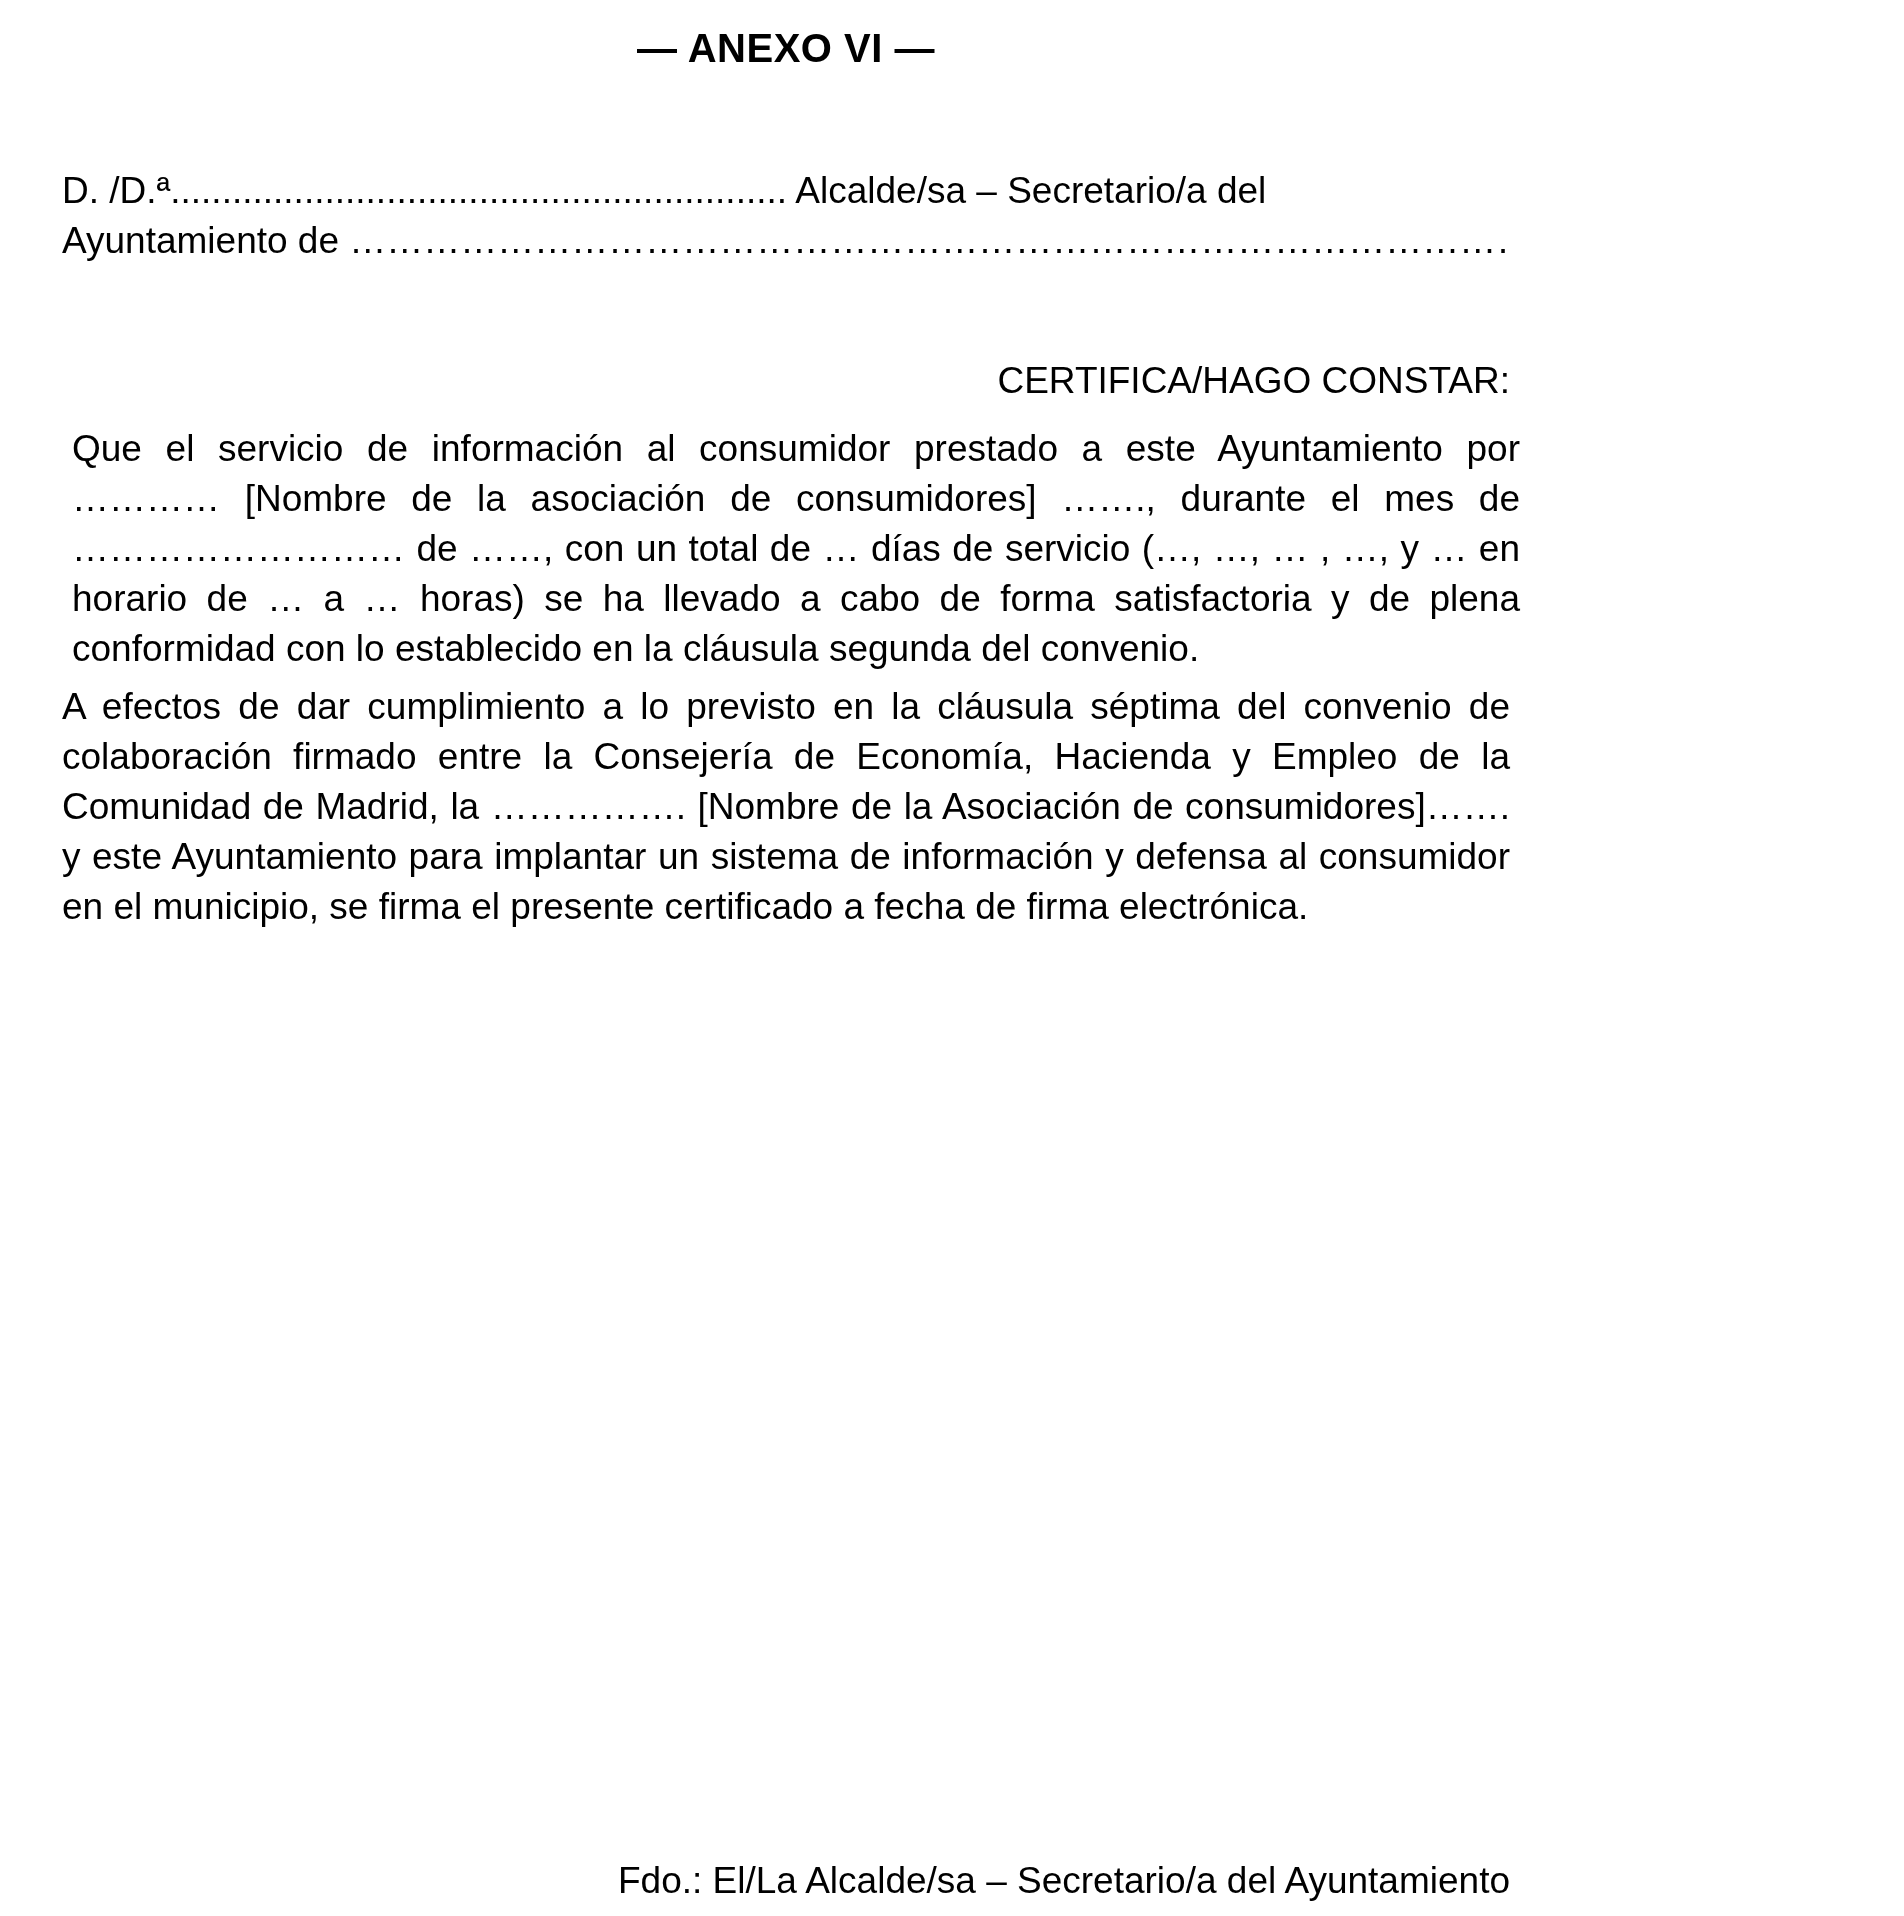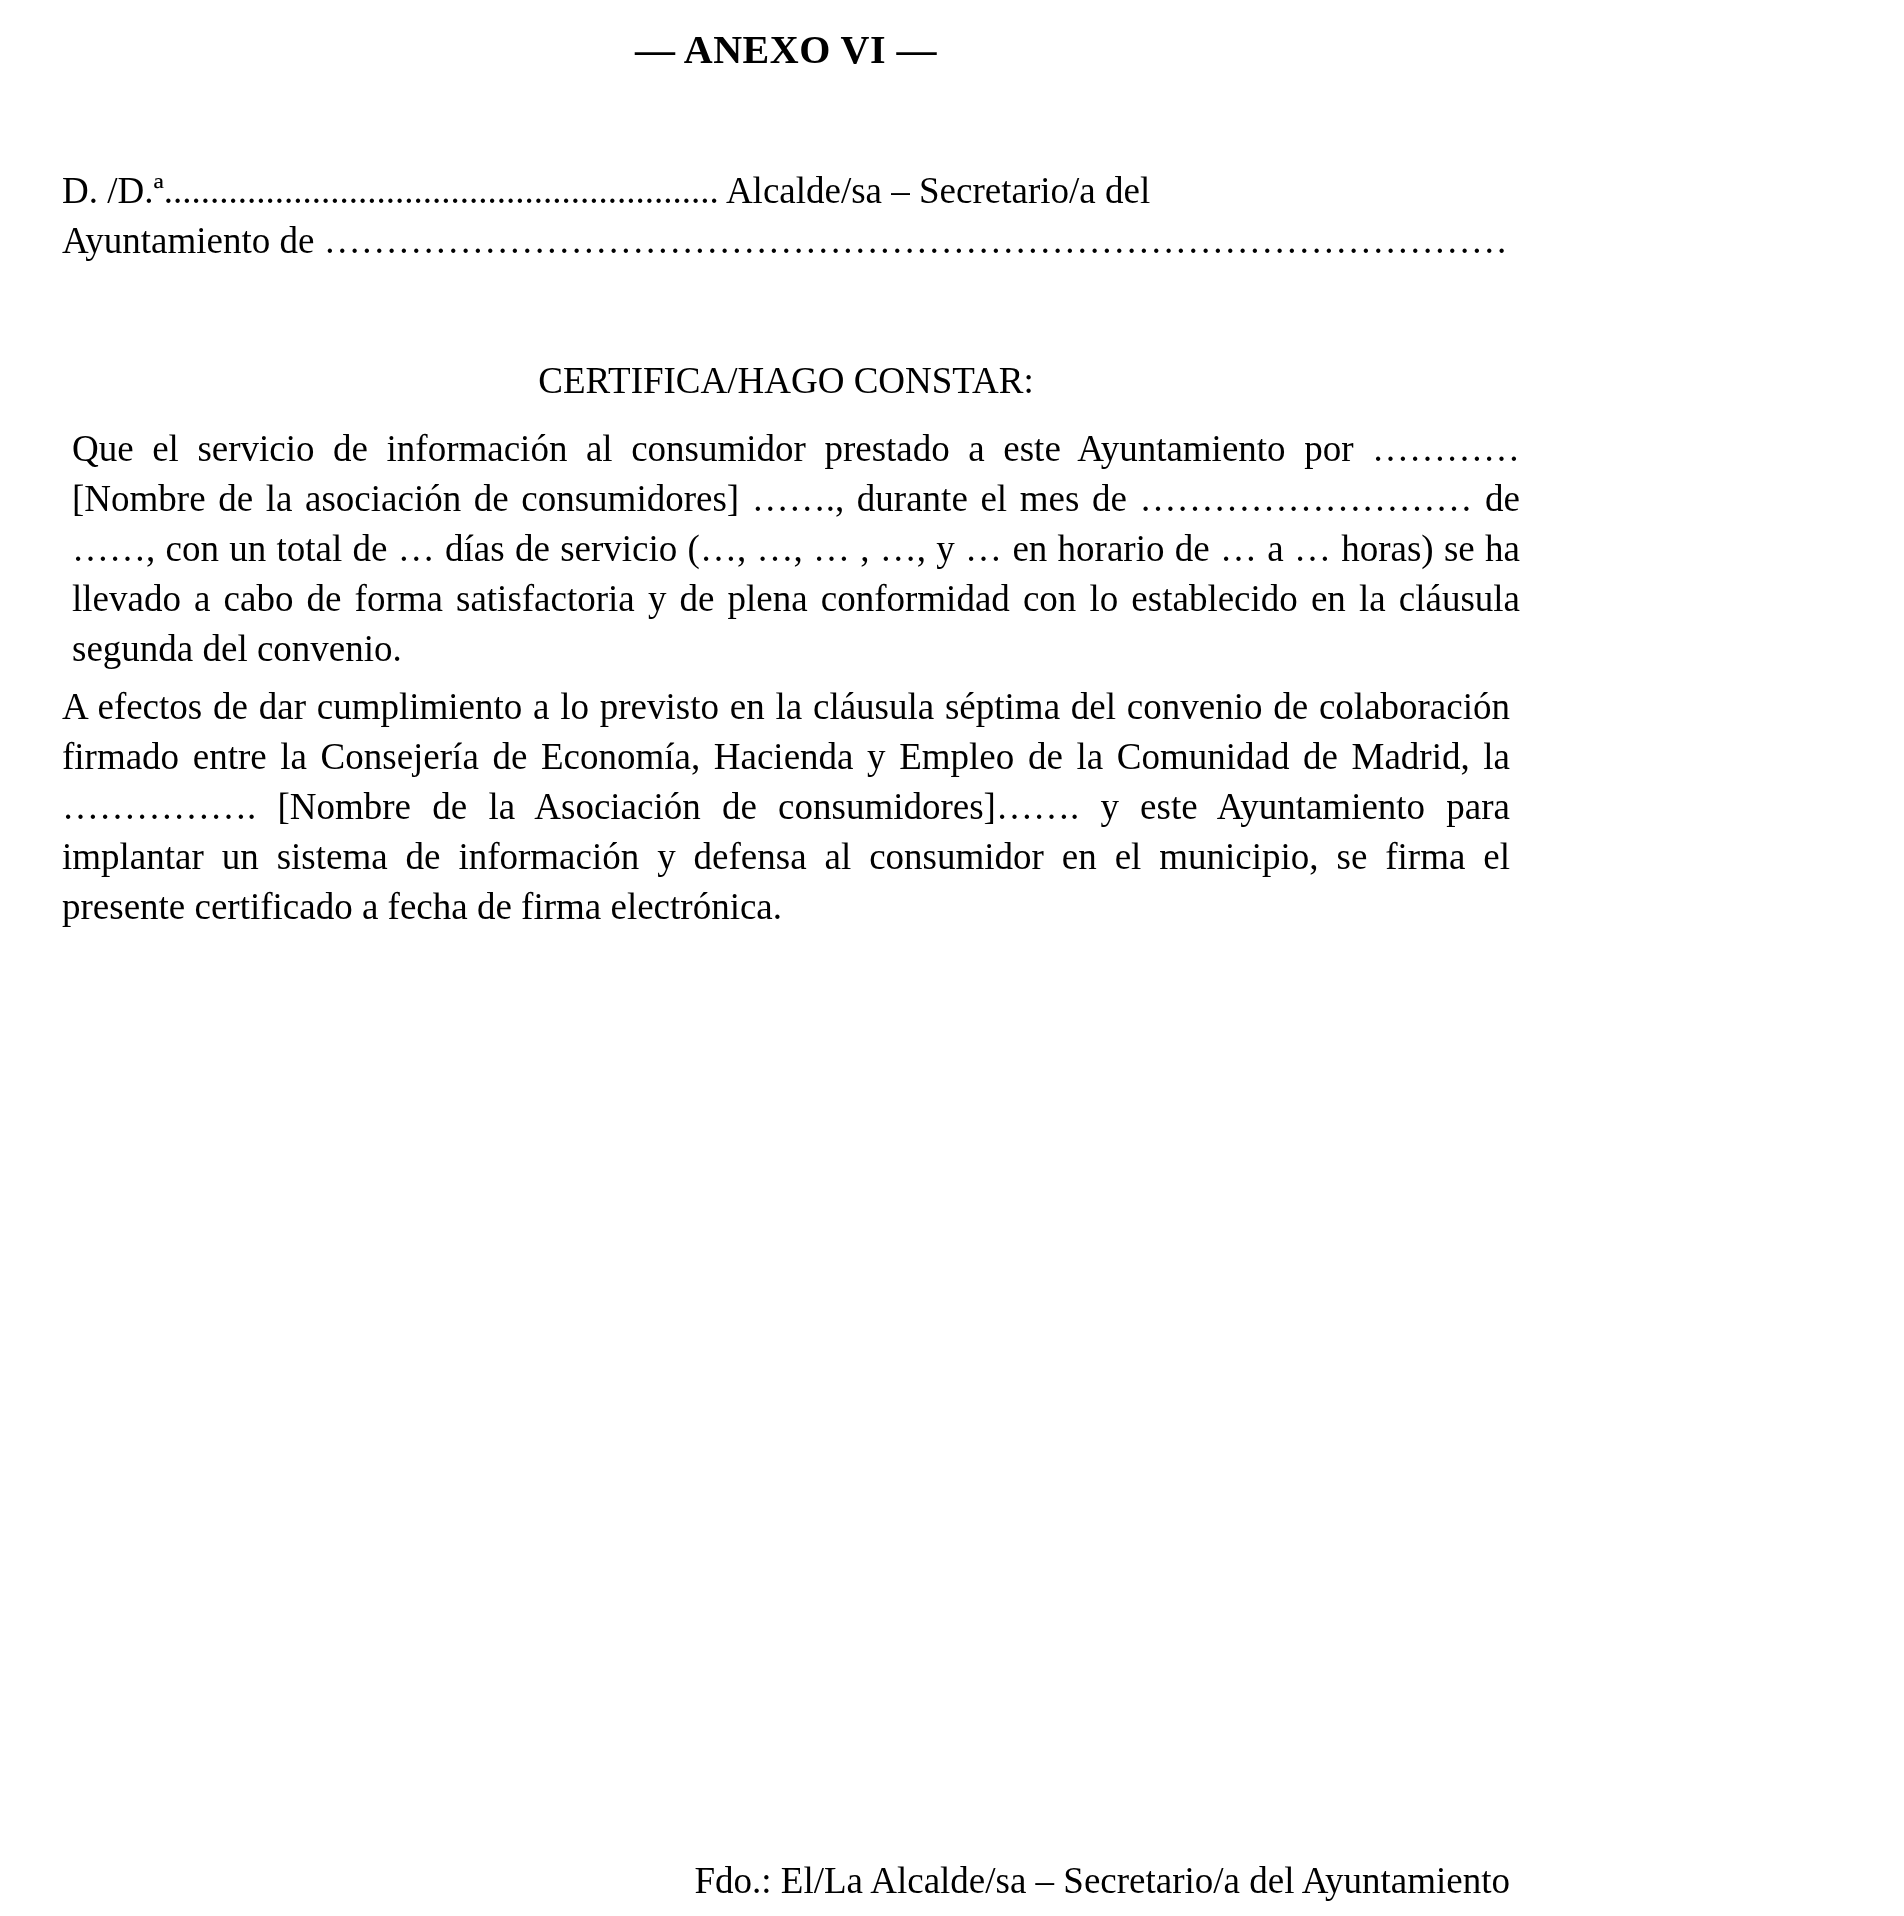--- a/index.html
+++ b/index.html
@@ -6,21 +6,21 @@
       margin: 0;
       padding: 0;
       background: #ffffff;
     }
     .page {
       position: relative;
       width: 1548px;
       height: 1916px;
       background: #ffffff;
       color: #000000;
-      font-family: Liberation Serif, serif;
+      font-family: Liberation Sans, sans-serif;
       overflow: hidden;
     }
     .content-block {
       position: absolute;
       left: 62px;
       width: 1448px;
     }
     .doc-title {
       top: 26px;
       text-align: center;
@@ -37,21 +37,21 @@
       overflow: hidden;
     }
     .intro .intro-line {
       white-space: nowrap;
       overflow: hidden;
     }
     .cert-heading {
       top: 356px;
       font-size: 37px;
       line-height: 50px;
-      text-align: center;
+      text-align: right;
     }
     .para-1 {
       top: 424px;
       margin-left: 10px;
     }
     .para-2 {
       top: 682px;
     }
     .body-para {
       font-size: 37px;

